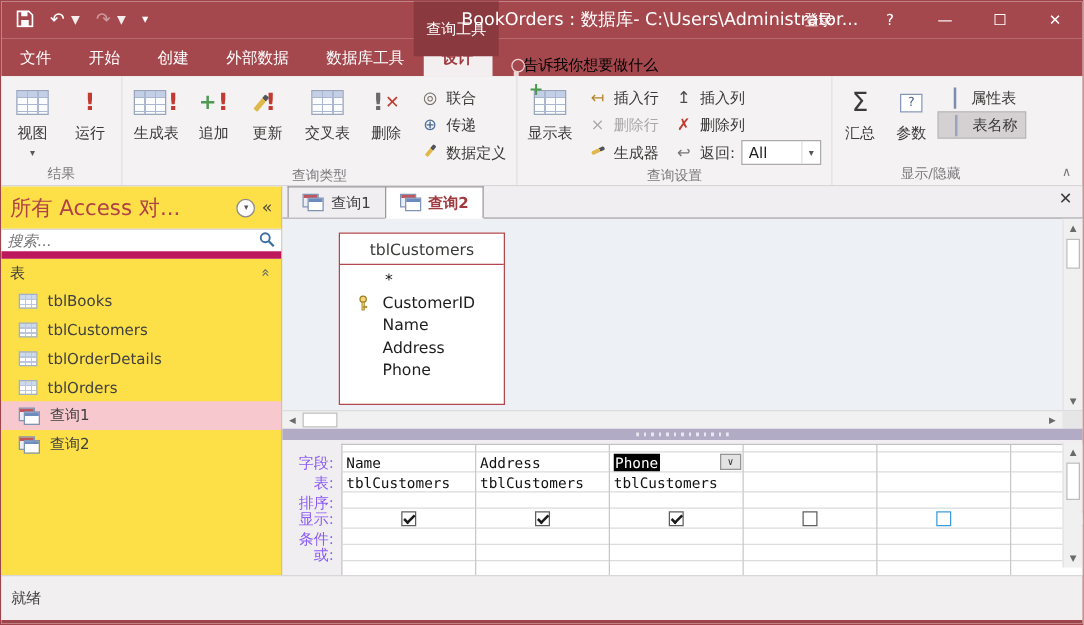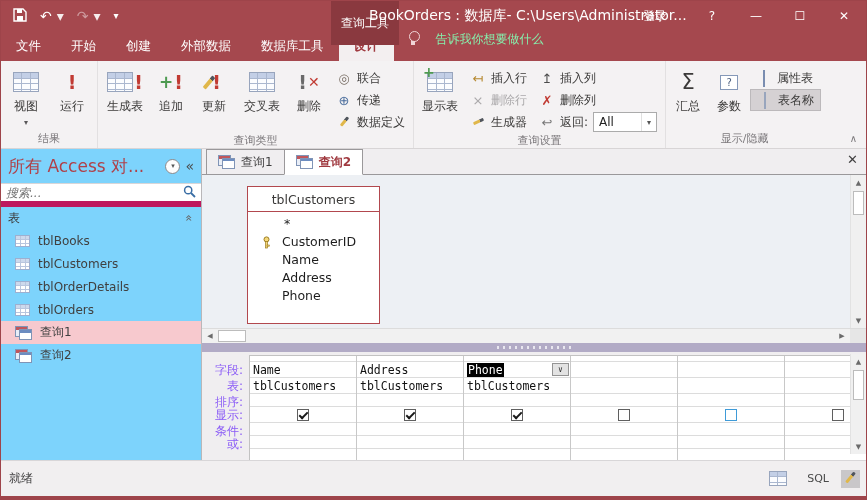--- a/index.html
+++ b/index.html
@@ -16,21 +16,21 @@
   .wtitle{position:absolute;left:368px;top:0;height:30px;display:flex;align-items:center;font-size:14px;white-space:nowrap}
   .tb-right{position:absolute;right:0;top:0;height:30px;display:flex;align-items:center}
   .tb-right>div{height:30px;display:flex;align-items:center;justify-content:center}
   .signin{width:70px}.helpb{width:44px}.wbtn{width:44px;font-size:12px}
   .savesvg{display:inline-block}
 
   
   #tabrow{height:30px;background:#a5484e;display:flex;color:#fff;flex:none;align-items:stretch}
   .rtab{padding:0 15px;display:flex;align-items:center;font-size:12.5px;white-space:nowrap}
   .rtab.active{background:#f3eff0;color:#a03a40;font-weight:bold}
-  .tellme{display:flex;align-items:flex-start;gap:17px;color:#86efac;padding:0 14px;white-space:nowrap}
+  .tellme{display:flex;align-items:flex-end;gap:0;color:#000000;padding:0 14px;white-space:nowrap}
   .bulb{width:11px;height:14px;position:relative;display:inline-block}
   .bulb::before{content:"";position:absolute;left:1px;top:0;width:9px;height:9px;border:1.4px solid #f0d5d7;border-radius:50%}
   .bulb::after{content:"";position:absolute;left:3.5px;bottom:0;width:4px;height:4px;background:#f0d5d7}
 
   
   #ribbon{height:88px;background:#f4f2f3;border-bottom:1px solid #d8d5d6;display:flex;flex:none;position:relative}
   .rg{display:flex;flex-direction:column;padding:2px 2px 0;border-right:1px solid #e2e0e1}
   .rg-body{flex:1;display:flex;align-items:stretch}
   .rg-label{height:17px;text-align:center;font-size:11px;color:#7b787b;line-height:15px;white-space:nowrap}
   .bb{width:46px;display:flex;flex-direction:column;align-items:center;padding-top:6px;gap:3px;font-size:12px;color:#3b3a39;text-align:center;white-space:nowrap}
@@ -53,21 +53,21 @@
   .param-ico{width:18px;height:15px;border:1px solid #8598b8;background:#fff;display:flex;align-items:center;justify-content:center;font-size:10px;color:#4a5d7d}
   .plist{width:13px;height:12px;border:1px solid #7a8db0;background:repeating-linear-gradient(to bottom,#fff 0 2px,#9fb0cc 2px 3px)}
   .combo{width:64px;height:20px;background:#fff;border:1px solid #ababab;display:flex;align-items:center;padding-left:5px;color:#222;position:relative;flex:none}
   .combo .drop{position:absolute;right:0;top:0;width:15px;height:100%;display:flex;align-items:center;justify-content:center;color:#555;font-size:8px;border-left:1px solid #e0e0e0}
   .ribbon-collapse{position:absolute;right:9px;bottom:4px;color:#7b787b;font-size:10px}
 
   
   #main{flex:1;display:flex;min-height:0}
 
   
-  #navpane{width:201px;background:#7dd3fc;border-right:1px solid #b9b7b9;display:flex;flex-direction:column;flex:none}
+  #navpane{width:225px;background:#fde047;border-right:1px solid #b9b7b9;display:flex;flex-direction:column;flex:none}
   .nheader{height:34px;display:flex;align-items:center;padding:0 7px;gap:5px}
   .nheader .ttl{color:#b04048;font-size:17px;flex:1;white-space:nowrap;overflow:hidden}
   .circ{width:15px;height:15px;border:1px solid #8b898b;border-radius:50%;display:flex;align-items:center;justify-content:center;font-size:7px;color:#555;background:#fdfdfd;flex:none}
   .shutter{font-size:14px;color:#4a4a4a;flex:none}
   .nsearch{height:24px;background:#fff;border-top:1px solid #d8d6d8;border-bottom:6px solid #be185d;display:flex;align-items:center;padding:0 5px;gap:4px}
   .nsearch input{flex:1;border:none;outline:none;font-style:italic;font-size:12px;color:#333;background:transparent;font-family:inherit;min-width:0}
   .nsec{height:22px;display:flex;align-items:center;padding:0 9px 0 7px;color:#3b3a39}
   .chev2{margin-left:auto;color:#666;transform:rotate(90deg);font-size:12px}
   .nitem{height:23px;display:flex;align-items:center;gap:8px;padding-left:14px;color:#404040}
   .nitem.sel{background:#f7c9ce}
@@ -524,24 +524,15 @@
               <div class="vthumb" style="height:30px"></div>
             </div>
           <div class="sbtn">▼</div>
         </div>
       </div>
     </div>
   </div>
 
   <div id="statusbar">
     <span>就绪</span>
-    <div class="st-right">
-      <div class="sico">
-          <span class="gi gsm"></span>
-        </div>
-      <div class="sico">SQL</div>
-      <div class="sico sel">
-          <span><span class="pencil" style="height:13px;width:3px"></span></span>
-        </div>
-    </div>
   </div>
   <div id="bottomstrip"></div>
 </div>
 
 </body></html>

